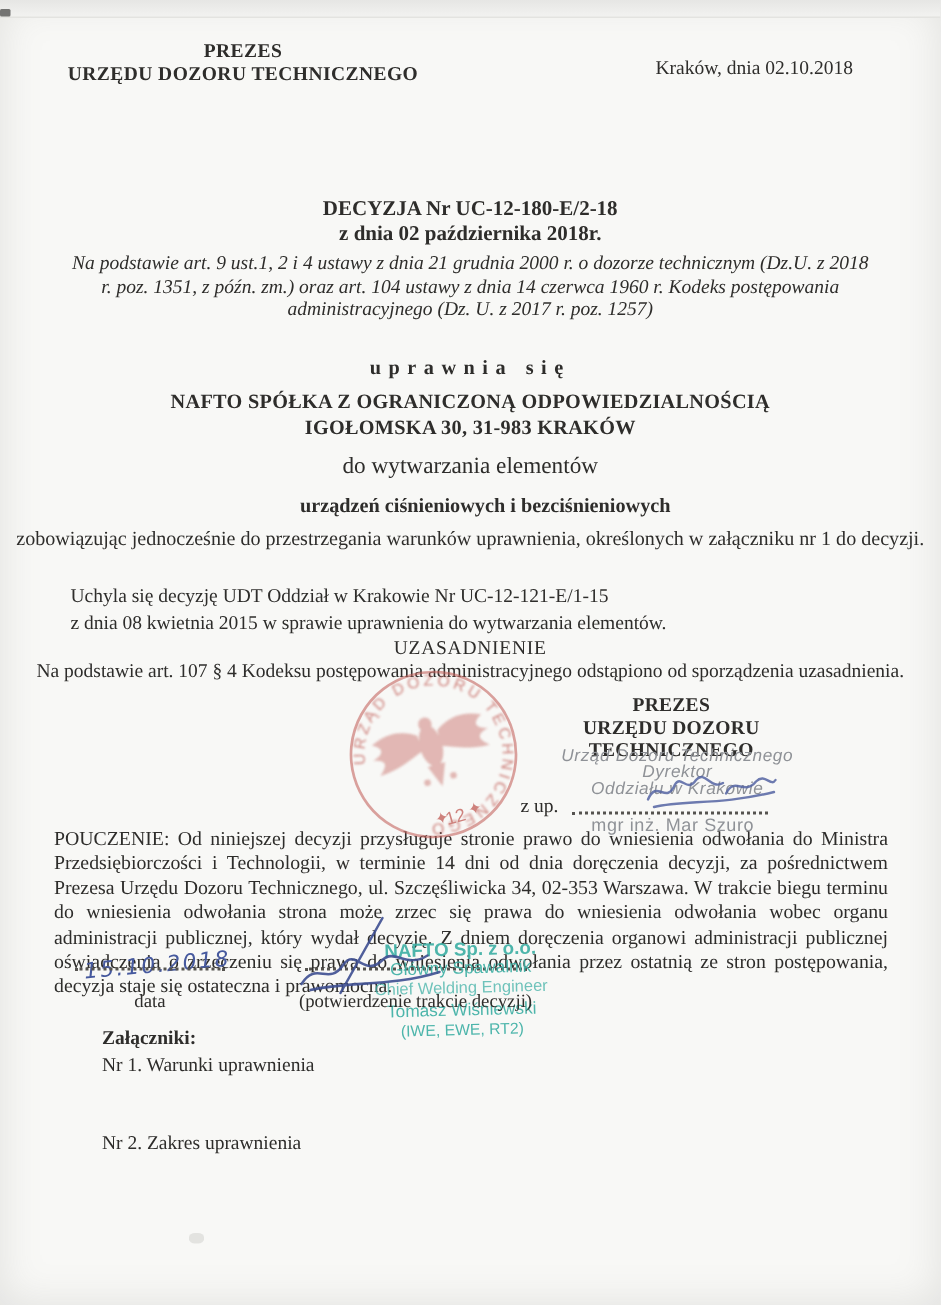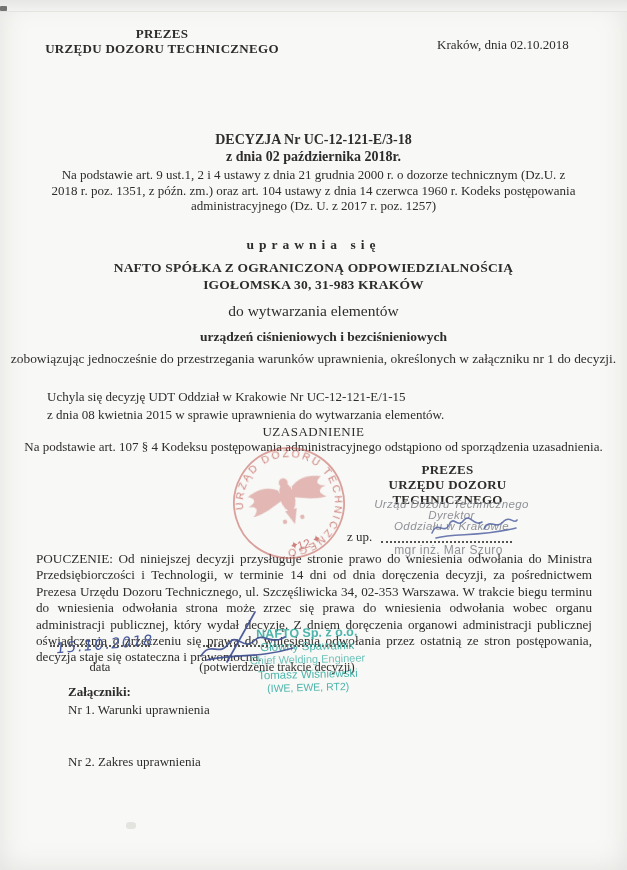--- a/index.html
+++ b/index.html
@@ -19,21 +19,21 @@
   .abs{position:absolute;}
   .ctr{text-align:center;}
   .b{font-weight:bold;}
   .scan-top-band{left:0;top:0;width:627px;height:11px;
     background:linear-gradient(#e6e6e4,#f2f2f0);border-bottom:1px solid #e3e3e0;}
   .scan-mark{left:0;top:6px;width:7px;height:5px;background:#4a4a48;opacity:.75;border-radius:1px;}
   .scan-speck{left:126px;top:822px;width:10px;height:7px;background:#e3e3e0;border-radius:40%;}
   .letterhead{left:28px;top:26px;width:268px;font-size:13px;line-height:15px;letter-spacing:.3px;}
   .dateline{left:437px;top:37px;font-size:13px;}
   .title-block{left:0;top:131px;width:627px;font-size:14px;line-height:17px;}
-  .legal-basis{left:48px;top:167px;width:531px;font-size:13px;line-height:15.5px;}
+  .legal-basis{left:48px;top:167px;width:531px;font-size:13px;line-height:15.5px;font-style:italic;}
   .grant-heading{left:0;top:237px;width:627px;font-size:13.5px;letter-spacing:5px;}
   .company{left:0;top:259px;width:627px;font-size:13.5px;line-height:17px;letter-spacing:.2px;}
   .scope1{left:0;top:302px;width:627px;font-size:15.5px;}
   .scope2{left:0;top:329px;width:627px;font-size:13.5px;padding-left:10px;}
   .obligation{left:0;top:351px;width:627px;font-size:13.4px;}
   .revocation{left:47px;top:388px;width:520px;font-size:13px;line-height:17.5px;}
   .uzas-head{left:0;top:424px;width:627px;font-size:13px;letter-spacing:.5px;}
   .uzas-body{left:0;top:439px;width:627px;font-size:13px;}
   .pres-block{left:360px;top:462px;width:175px;font-size:13px;line-height:15px;letter-spacing:.2px;}
   .dir-stamp{left:364px;top:499px;width:175px;font-size:11.5px;line-height:10.8px;
@@ -74,21 +74,21 @@
   <div class="abs scan-mark"></div>
   <div class="abs scan-speck"></div>
 
   <div class="abs letterhead ctr b">
     <div>PREZES</div>
     <div>URZĘDU DOZORU TECHNICZNEGO</div>
   </div>
   <div class="abs dateline">Kraków, dnia 02.10.2018</div>
 
   <div class="abs title-block ctr b">
-    <div>DECYZJA Nr UC-12-121-E/3-18</div>
+    <div>DECYZJA Nr UC-12-180-E/2-18</div>
     <div>z dnia 02 października 2018r.</div>
   </div>
 
   <div class="abs legal-basis ctr">Na podstawie art. 9 ust.1, 2 i 4 ustawy z dnia 21 grudnia 2000 r. o dozorze technicznym (Dz.U. z 2018 r. poz. 1351, z późn. zm.) oraz art. 104 ustawy z dnia 14 czerwca 1960 r. Kodeks postępowania administracyjnego (Dz. U. z 2017 r. poz. 1257)</div>
 
   <div class="abs grant-heading ctr b">uprawnia się</div>
   <div class="abs company ctr b">
     <div>NAFTO SPÓŁKA Z OGRANICZONĄ ODPOWIEDZIALNOŚCIĄ</div>
     <div>IGOŁOMSKA 30, 31-983 KRAKÓW</div>
   </div>

